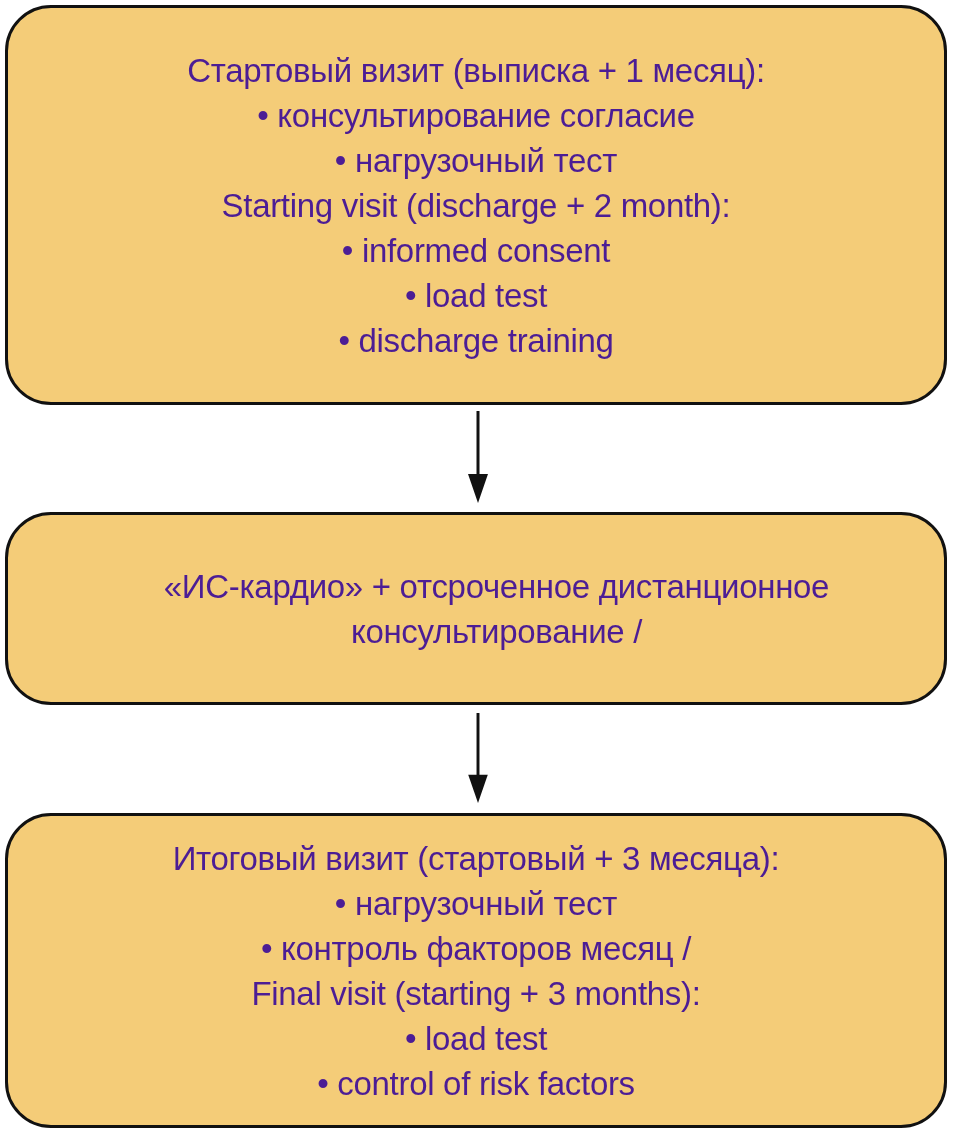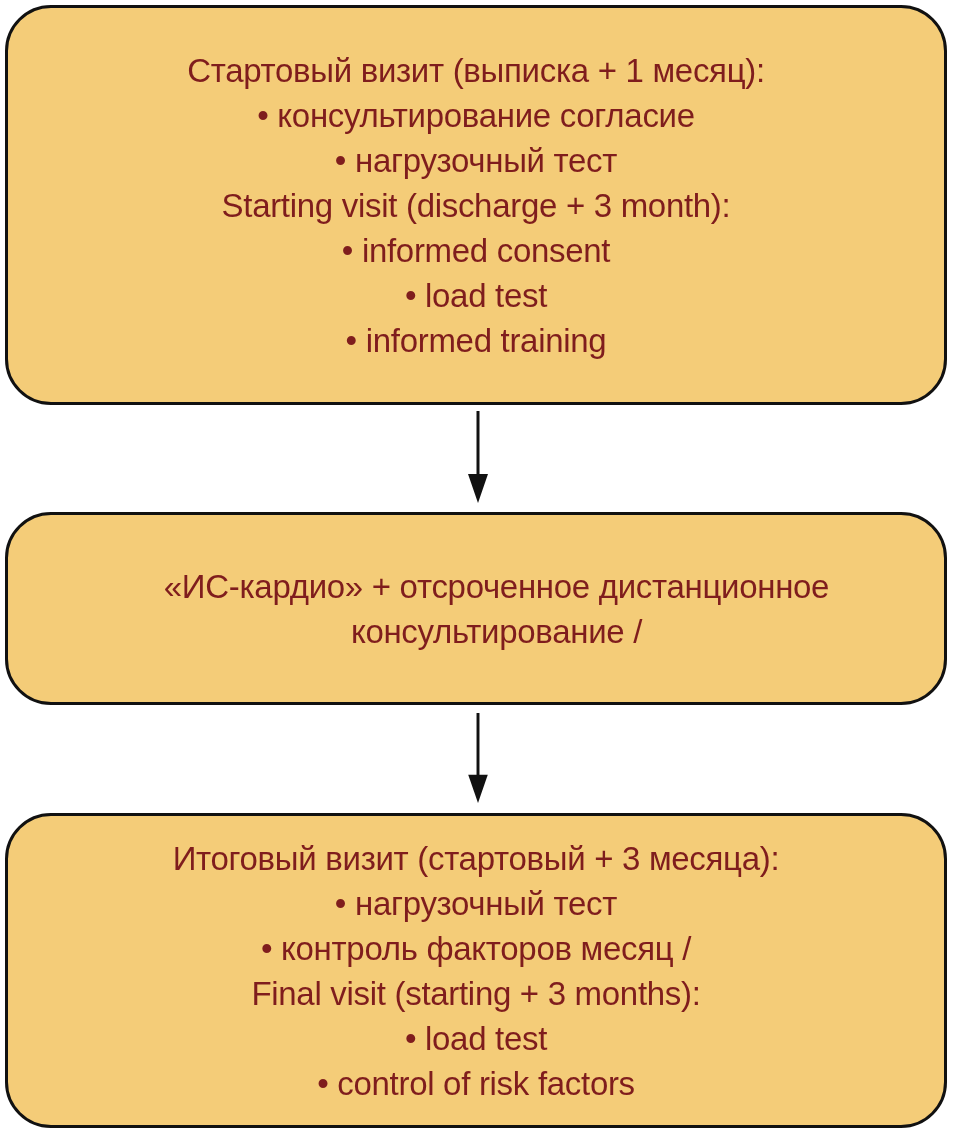--- a/index.html
+++ b/index.html
@@ -28,45 +28,45 @@
     justify-content: center;
     align-items: center;
     text-align: center;
   }
   .box-1 { top: 5px;   height: 400px; }
   .box-2 { top: 512px; height: 193px; padding-left: 41px; }
   .box-3 { top: 813px; height: 315px; text-align: right; }
   .line {
     font-size: 33px;
     line-height: 45px;
-    color: #7f1d1d;
+    color: #4c1d95;
     letter-spacing: -0.3px;
     white-space: nowrap;
   }
   .arrow {
     position: absolute;
     left: 465px;
     width: 26px;
   }
   .arrow-1 { top: 411px; height: 92px; }
   .arrow-2 { top: 713px; height: 90px; }
 </style>
 </head>
 <body>
 
 <div class="canvas">
 
   <div class="flow-box box-1">
     <div class="line">Стартовый визит (выписка + 1 месяц):</div>
     <div class="line">• консультирование согласие</div>
     <div class="line">• нагрузочный тест</div>
-    <div class="line">Starting visit (discharge + 3 month):</div>
+    <div class="line">Starting visit (discharge + 2 month):</div>
     <div class="line">• informed consent</div>
     <div class="line">• load test</div>
-    <div class="line">• informed training</div>
+    <div class="line">• discharge training</div>
   </div>
 
   <svg class="arrow arrow-1" viewBox="0 0 26 92" xmlns="http://www.w3.org/2000/svg">
     <line x1="13" y1="0" x2="13" y2="68" stroke="#111111" stroke-width="3"></line>
     <path d="M 3 63 L 23 63 L 13 92 Z" fill="#111111"></path>
   </svg>
 
   <div class="flow-box box-2">
     <div class="line">«ИС-кардио» + отсроченное дистанционное</div>
     <div class="line">консультирование /</div>

